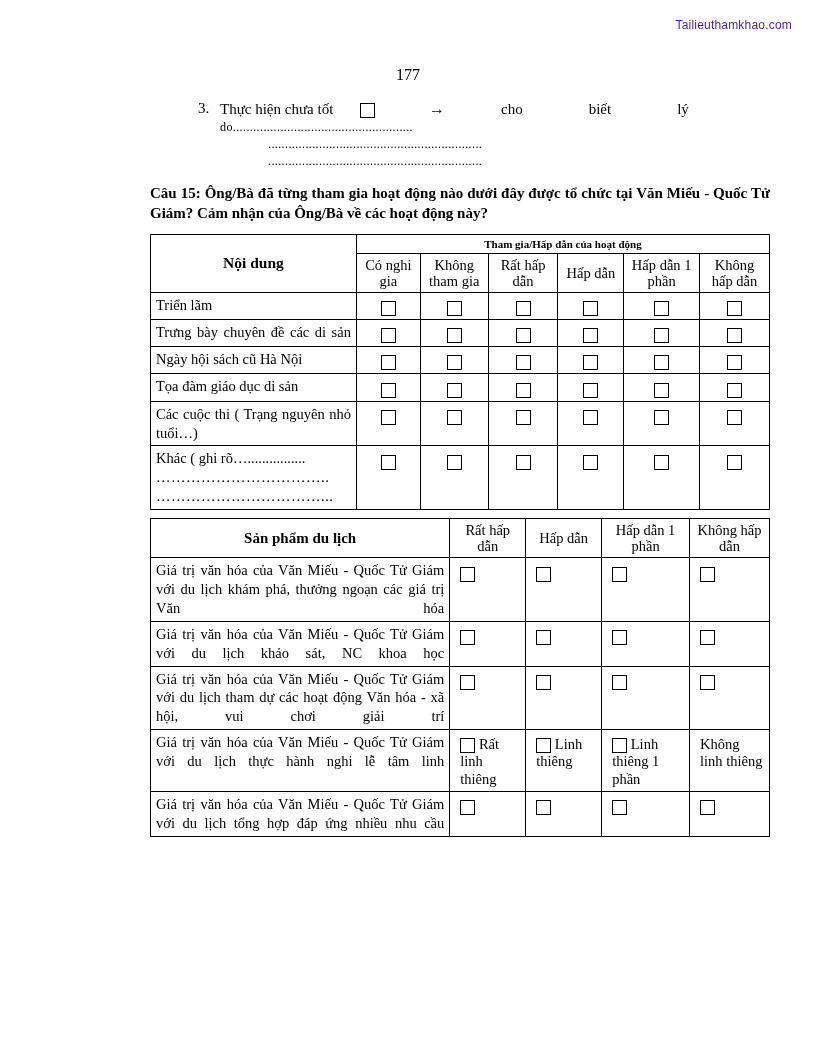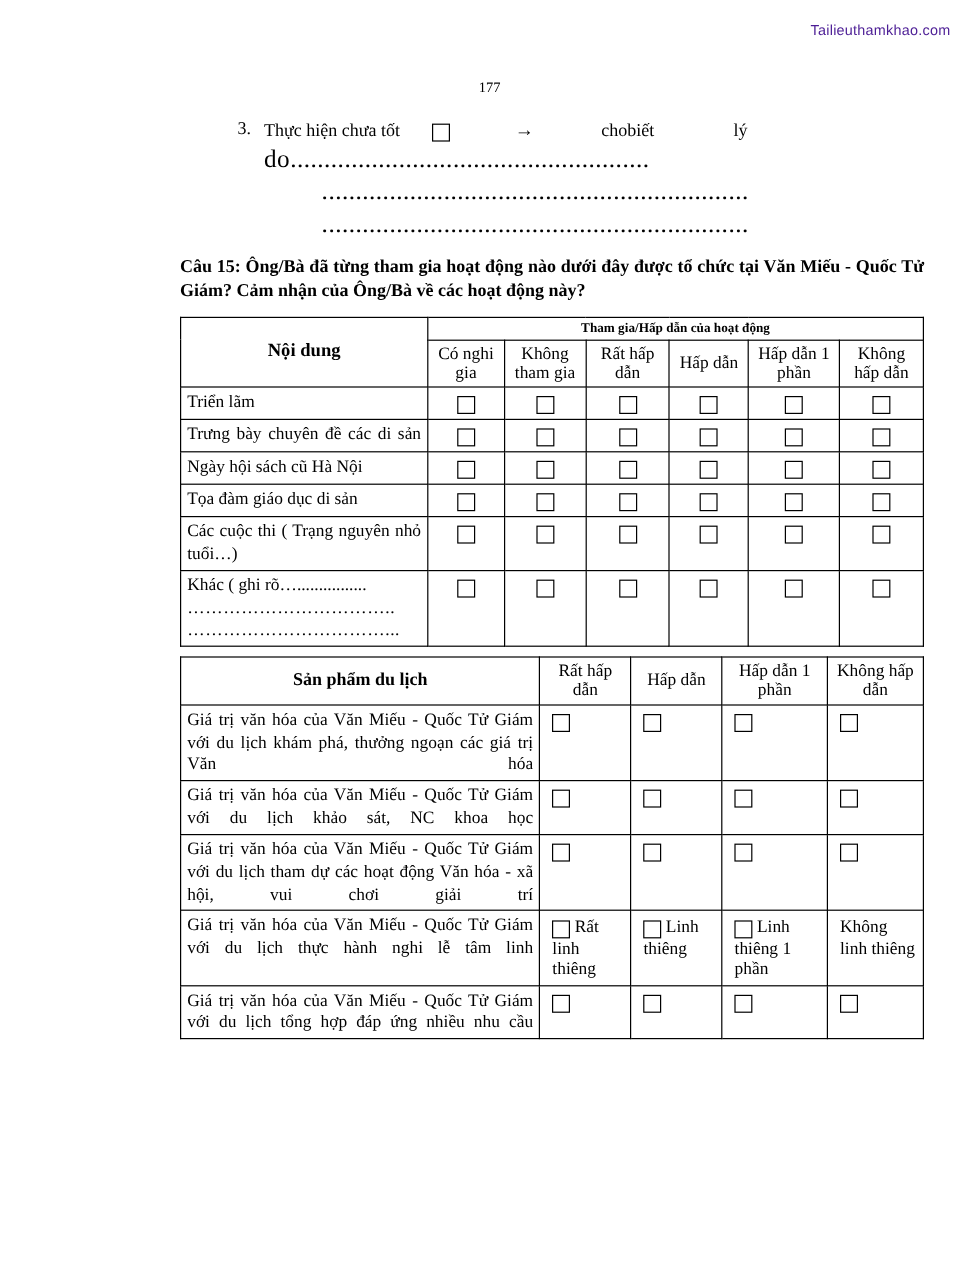--- a/index.html
+++ b/index.html
@@ -29,21 +29,21 @@
     font-size: 12px;
     color: #4c1d95;
     letter-spacing: 0.2px;
   }
   .page-number {
     position: absolute;
     top: 66px;
     left: 0;
     width: 816px;
     text-align: center;
-    font-size: 12px;
+    font-size: 16px;
   }
   .content {
     position: absolute;
     left: 150px;
     top: 100px;
     width: 620px;
   }
   
   .item3 {
     display: flex;
@@ -72,25 +72,25 @@
     border: 1.4px solid #000;
     box-sizing: border-box;
     background: #fff;
     vertical-align: middle;
   }
   .arrow {
     margin-left: 54px;
     font-size: 16px;
   }
   .w-cho { margin-left: 56px; }
-  .w-biet { }
+  .w-biet { margin-left: 66px; }
   .w-ly { margin-left: 66px; }
   .dots-line {
     margin-top: 2px;
-    font-size: 21px;
+    font-size: 12px;
     letter-spacing: 0.4px;
   }
   .dots-indent { padding-left: 48px; }
 
   
   .question {
     font-weight: bold;
     font-size: 15px;
     line-height: 1.35;
     margin-top: 14px;

